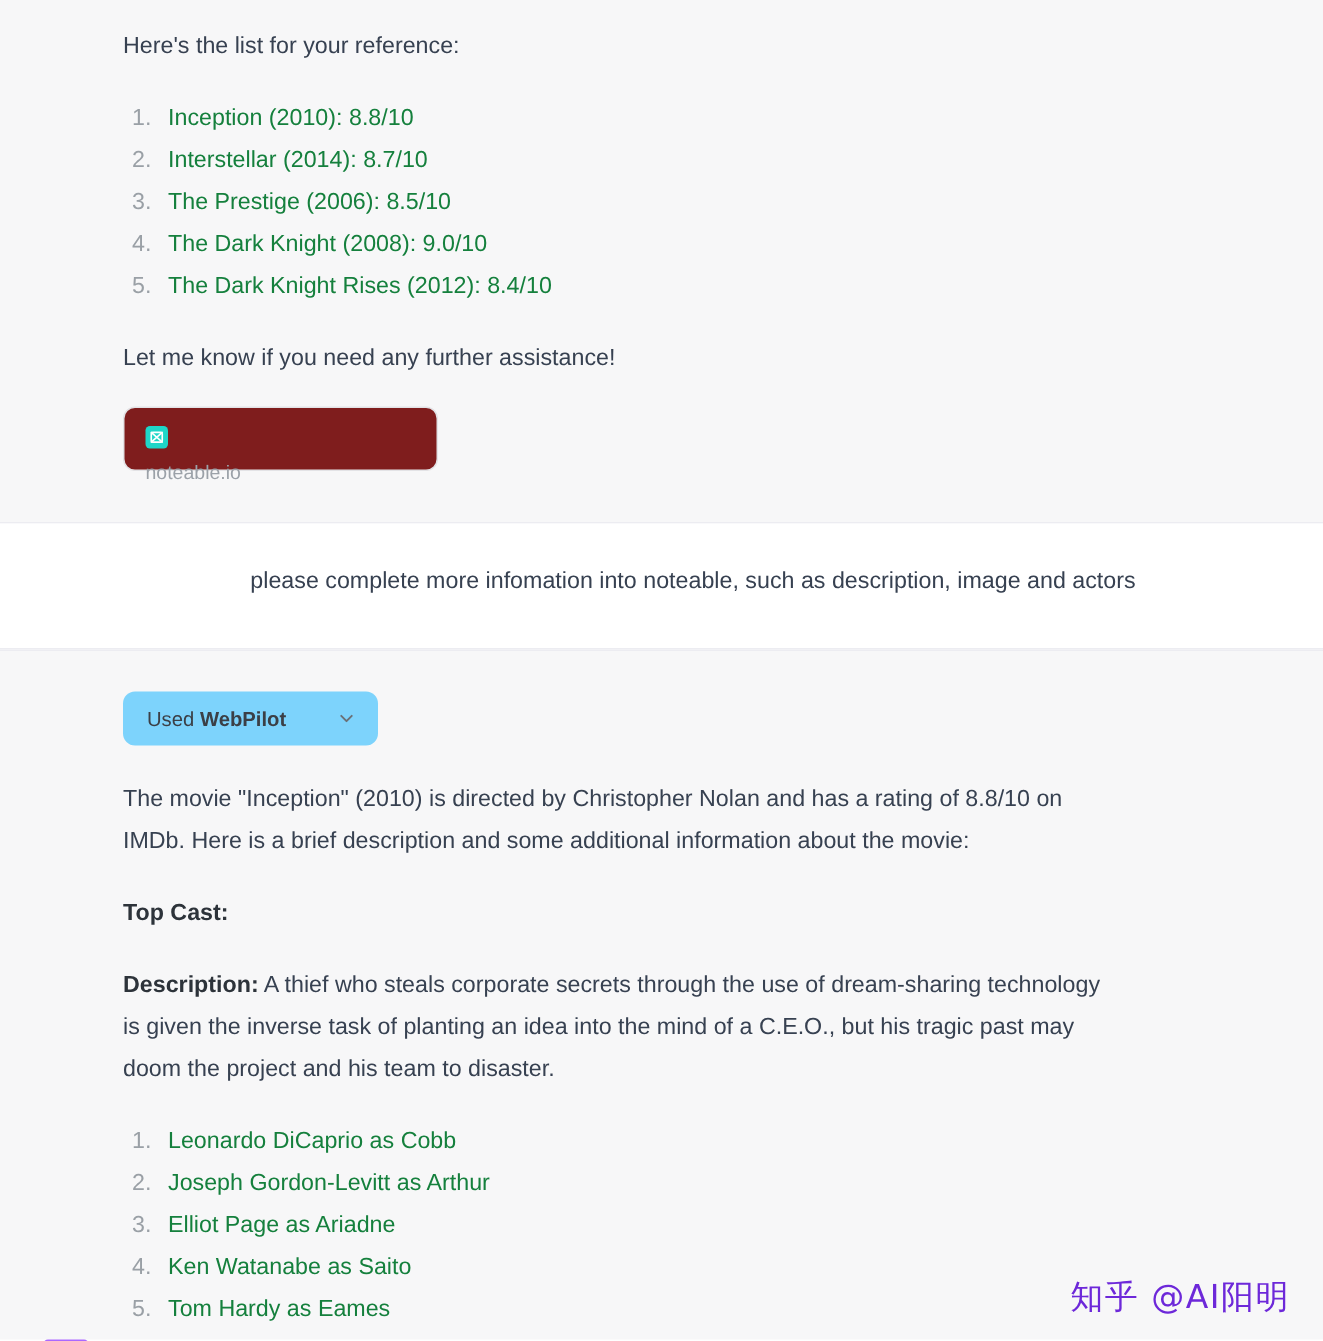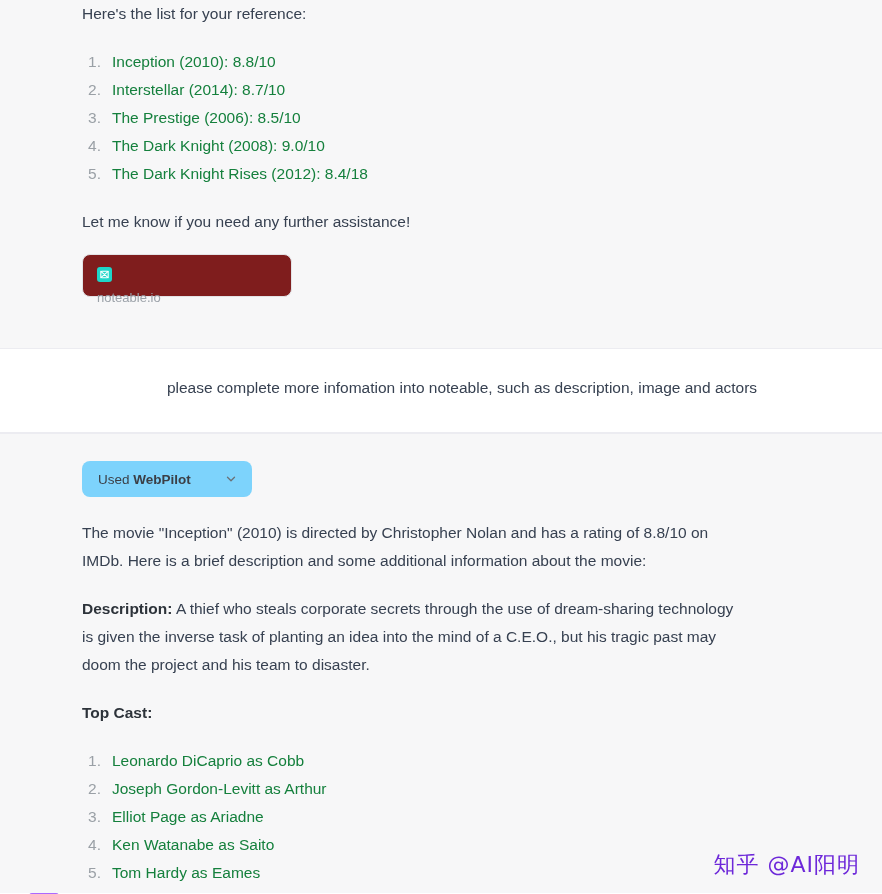--- a/index.html
+++ b/index.html
@@ -172,32 +172,32 @@
     white-space: nowrap;
     user-select: none;
   }
 </style>
 </head>
 <body>
 
 <div class="conversation">
 
   <div class="msg msg-assistant" style="border-top:none; height:349px;">
-    <div class="msg-inner" style="">
+    <div class="msg-inner" style="padding-top:17px;">
 
       <div class="content" style="margin-left:58px; width:700px;">
 
         <p class="para">Here's the list for your reference:</p>
 
         <ol class="numlist" style="margin-top:20px;">
           <li>Inception (2010): 8.8/10</li>
           <li>Interstellar (2014): 8.7/10</li>
           <li>The Prestige (2006): 8.5/10</li>
           <li>The Dark Knight (2008): 9.0/10</li>
-          <li>The Dark Knight Rises (2012): 8.4/18</li>
+          <li>The Dark Knight Rises (2012): 8.4/10</li>
         </ol>
 
         <p class="para" style="margin-top:20px;">Let me know if you need any further assistance!</p>
 
         <div style="margin-top:18px;">
           <div class="link-card">
             <span class="link-card-icon">
               <svg viewBox="0 0 24 24" fill="none" stroke="#ffffff" stroke-width="2.4" stroke-linecap="round" stroke-linejoin="round" aria-hidden="true">
                 <path d="M4 5 L20 19 M20 5 L4 19"></path>
                 <rect x="4" y="5" width="16" height="14" rx="2" fill="none"></rect>
@@ -240,25 +240,25 @@
               <polyline points="6 9 12 15 18 9"></polyline>
             </svg>
           </span>
         </div>
       </div>
 
       <div class="content" style="margin-left:58px; margin-top:22px; width:660px;">
 
         <p class="para">The movie "Inception" (2010) is directed by Christopher Nolan and has a rating of 8.8/10 on IMDb. Here is a brief description and some additional information about the movie:</p>
 
+        <p class="para bold" style="margin-top:20px;">Top Cast:</p>
+
         <p class="para" style="margin-top:20px;">
           <span class="bold">Description:</span><span> A thief who steals corporate secrets through the use of dream-sharing technology is given the inverse task of planting an idea into the mind of a C.E.O., but his tragic past may doom the project and his team to disaster.</span>
         </p>
-
-        <p class="para bold" style="margin-top:20px;">Top Cast:</p>
 
         <ol class="numlist" style="margin-top:20px;">
           <li>Leonardo DiCaprio as Cobb</li>
           <li>Joseph Gordon-Levitt as Arthur</li>
           <li>Elliot Page as Ariadne</li>
           <li>Ken Watanabe as Saito</li>
           <li>Tom Hardy as Eames</li>
         </ol>
       </div>
 

